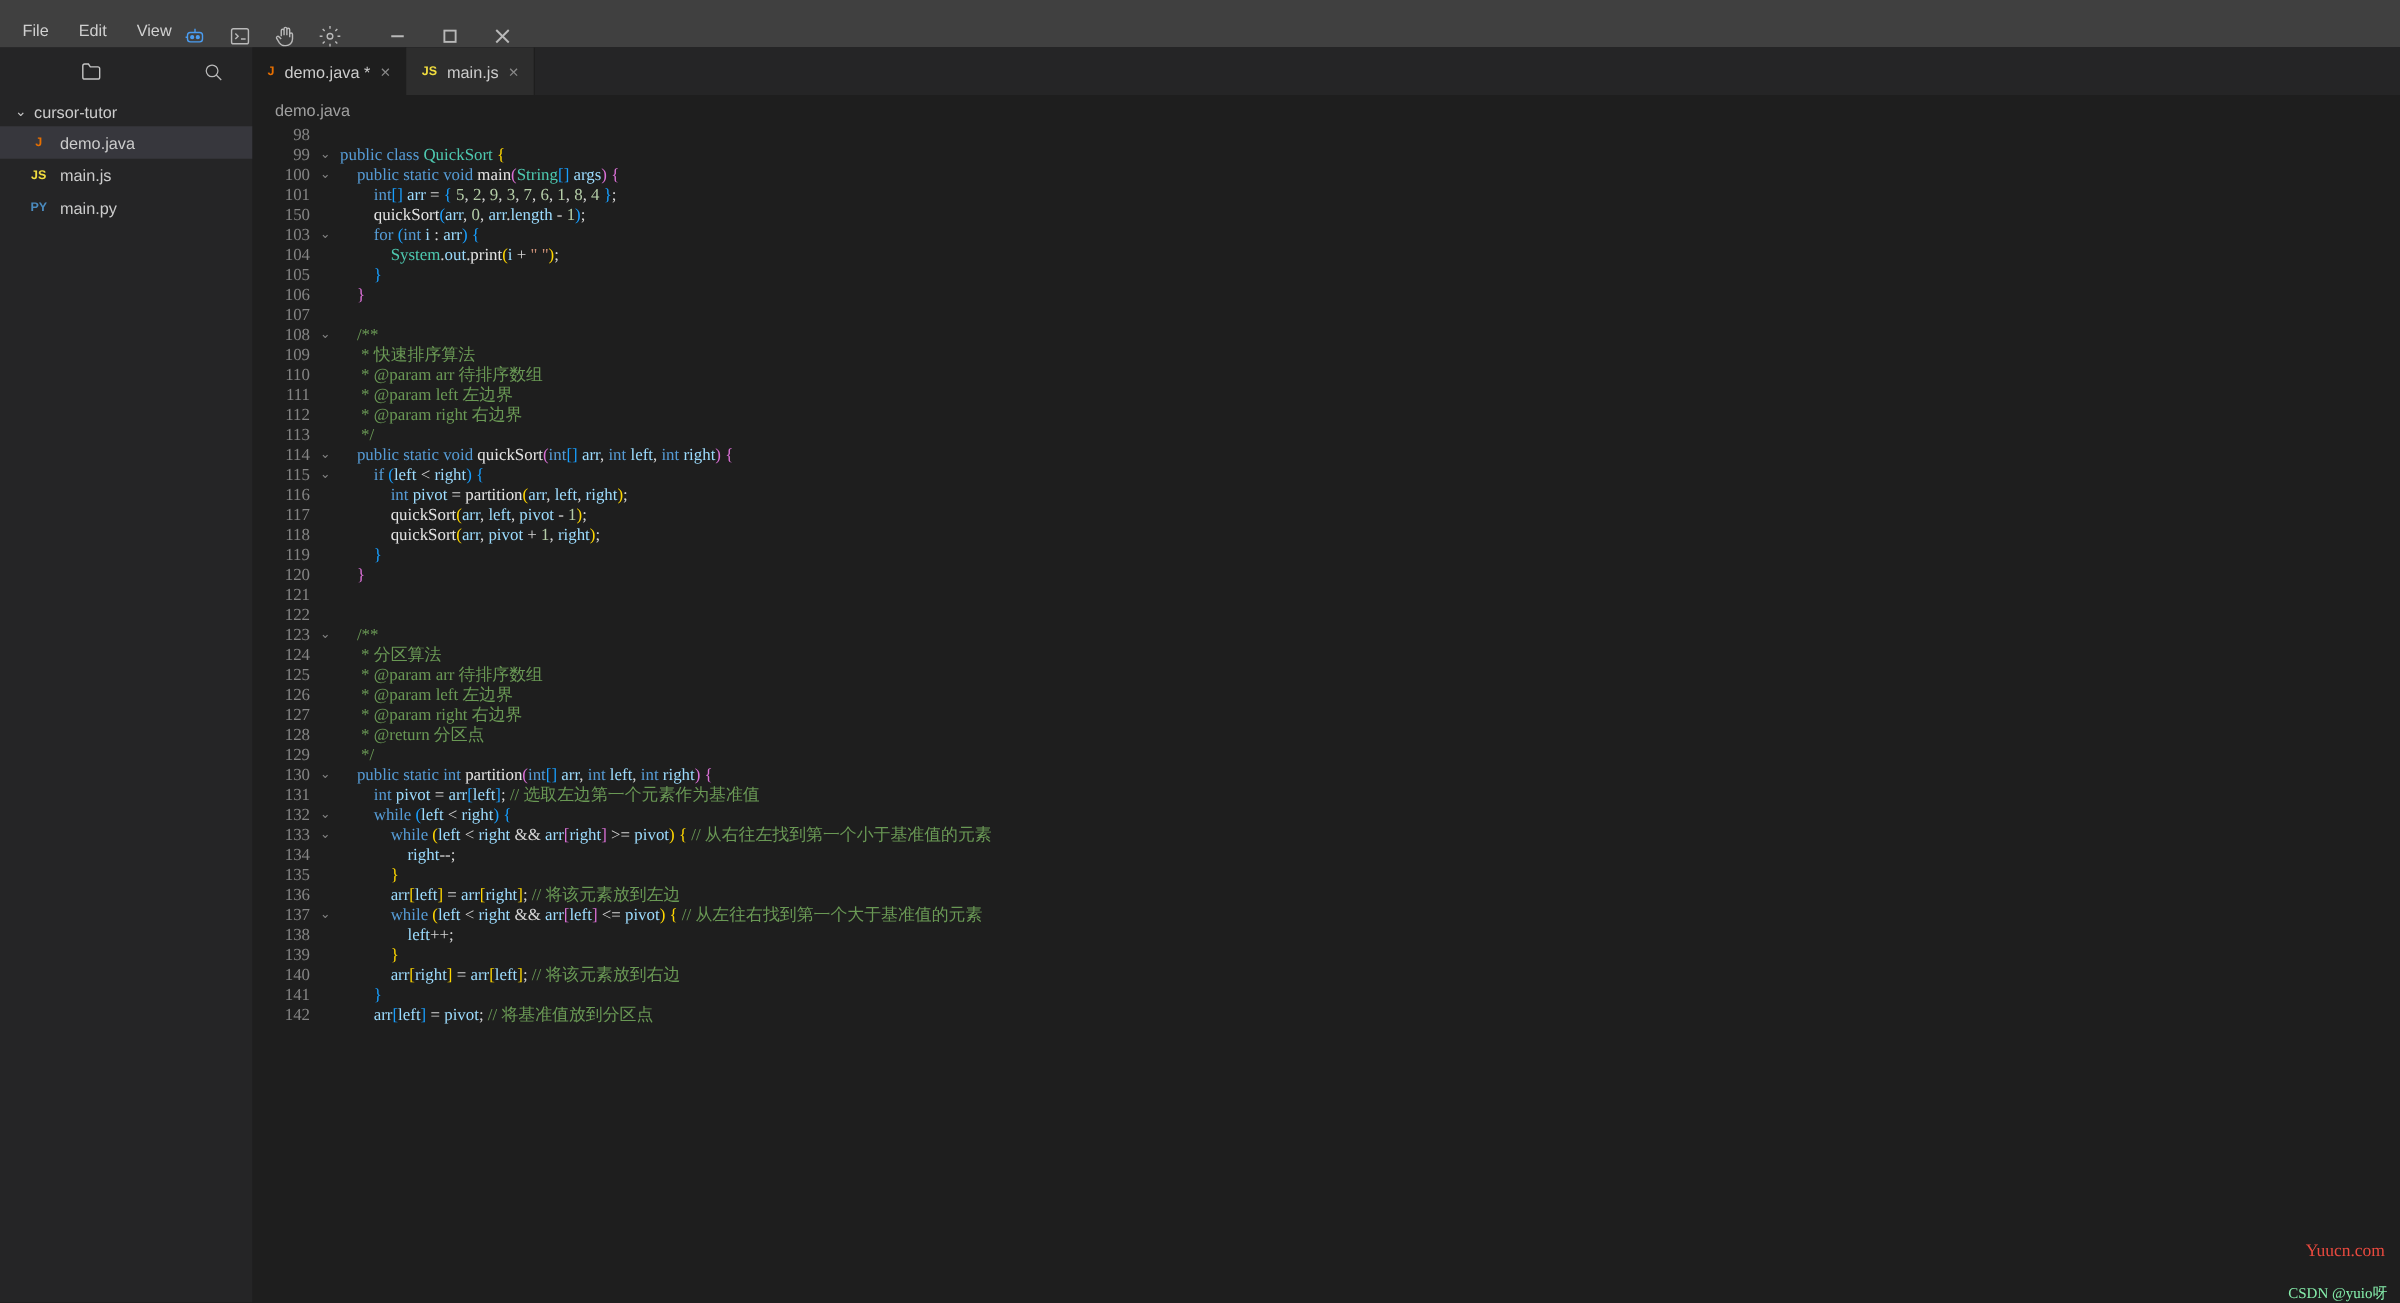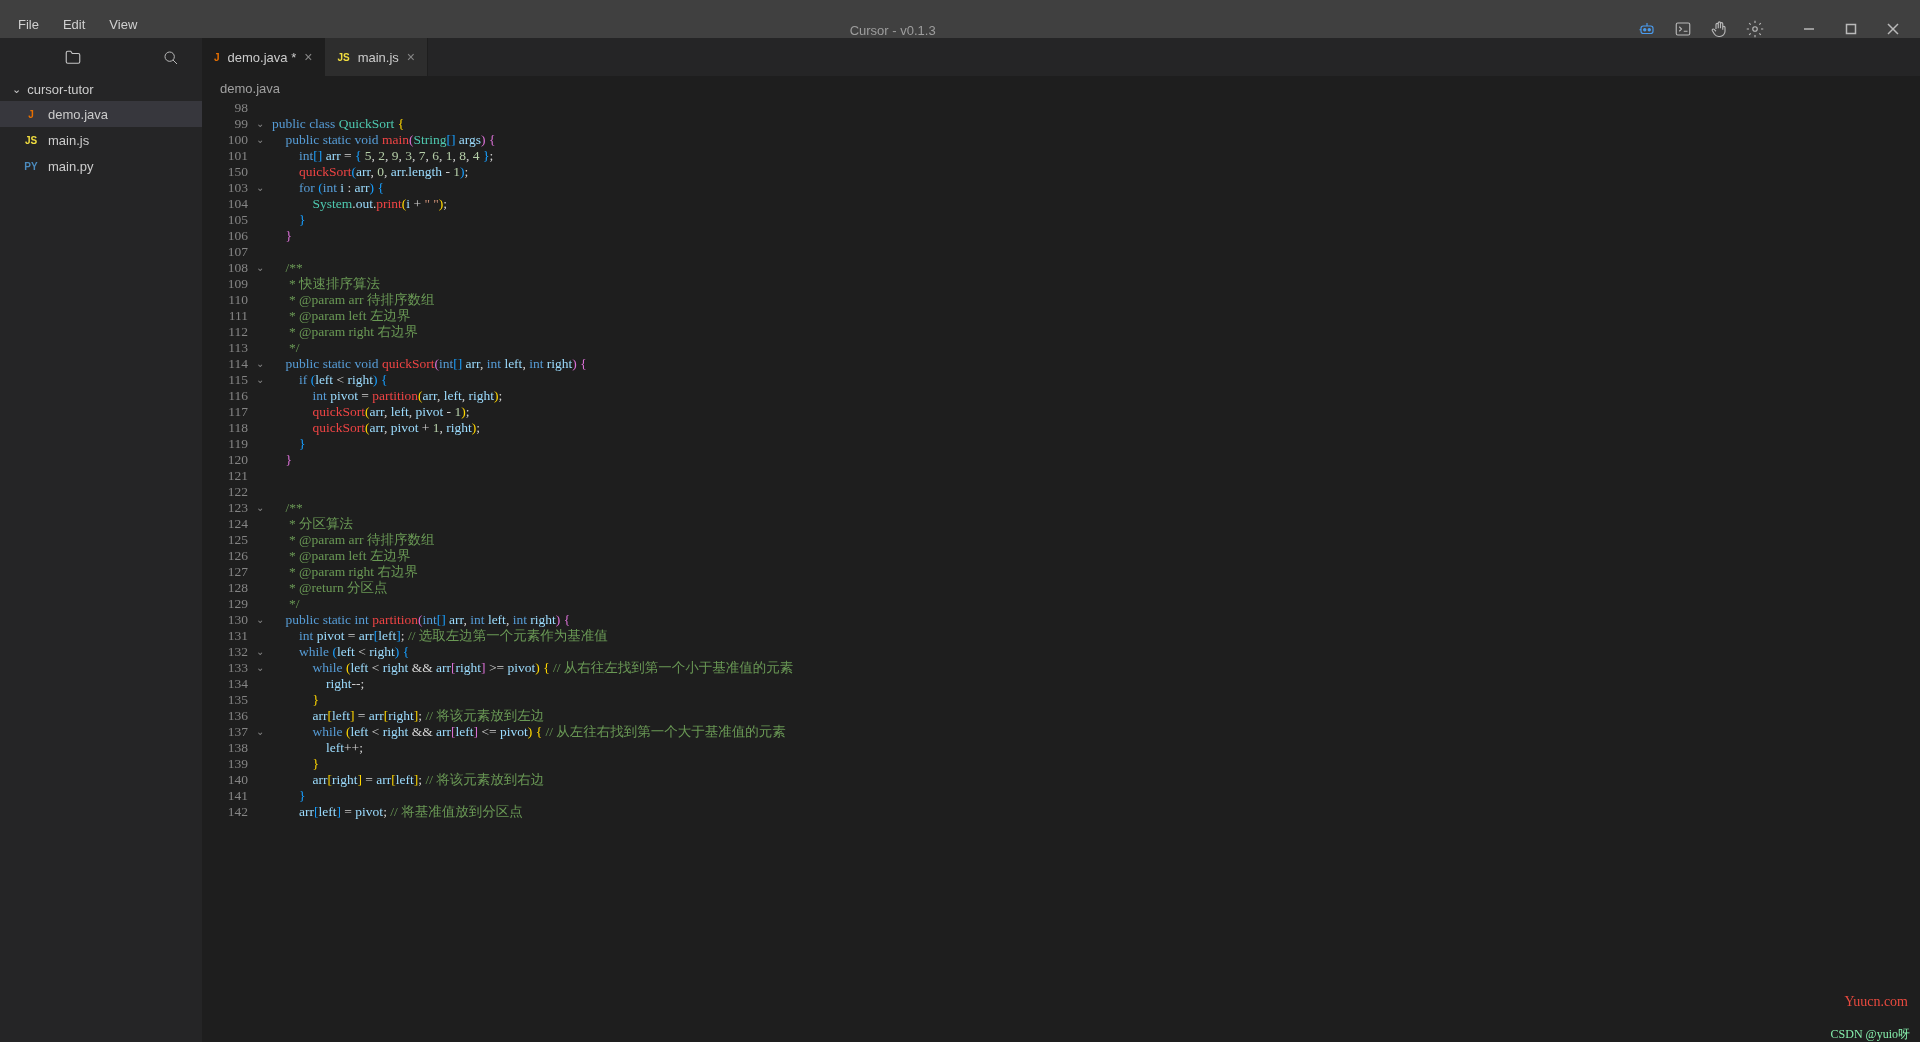--- a/index.html
+++ b/index.html
@@ -38,21 +38,21 @@
 
 .code-editor { flex: 1; display: flex; font-family: Liberation Serif, serif; font-size: 13.5px; line-height: 16px; overflow: hidden; position: relative; }
 .gutter { width: 54px; text-align: right; padding-right: 8px; color: #858585; user-select: none; }
 .fold-gutter { width: 16px; color: #858585; user-select: none; font-size: 10px; }
 .code-lines { flex: 1; white-space: pre; color: #d4d4d4; }
 .line { height: 16px; }
 
 .kw { color: #569cd6; }
 .type { color: #569cd6; }
 .cls { color: #4ec9b0; }
-.fn { color: #ef4444; margin-top: 12px; }
+.fn { color: #e5e5e5; margin-top: 12px; }
 .str { color: #ce9178; }
 .num { color: #b5cea8; }
 .brace-y { color: #ffd700; }
 .brace-p { color: #da70d6; }
 .brace-b { color: #179fff; }
 .cmt { color: #6a9955; }
 .param { color: #9cdcfe; }
 .field { color: #9cdcfe; }
 .op { color: #d4d4d4; }
 
@@ -63,21 +63,20 @@
 </style>
 </head>
 <body>
 
 <div class="titlebar">
   <div class="menu">
     <div class="menu-item">File</div>
     <div class="menu-item">Edit</div>
     <div class="menu-item">View</div>
   </div>
-  <div class="title-center">Cursor - v0.1.3</div>
   <div class="title-icons">
     <span class="icon-btn" style="color:#4a9cf0">
       <svg width="20" height="20" viewBox="0 0 24 24">
           <rect x="4" y="8" width="16" height="10" rx="3"></rect>
           <circle cx="9" cy="13" r="1.5" fill="currentColor"></circle>
           <circle cx="15" cy="13" r="1.5" fill="currentColor"></circle>
           <line x1="12" y1="4" x2="12" y2="8"></line>
           <line x1="2" y1="13" x2="4" y2="13"></line>
         </svg>
     </span>

